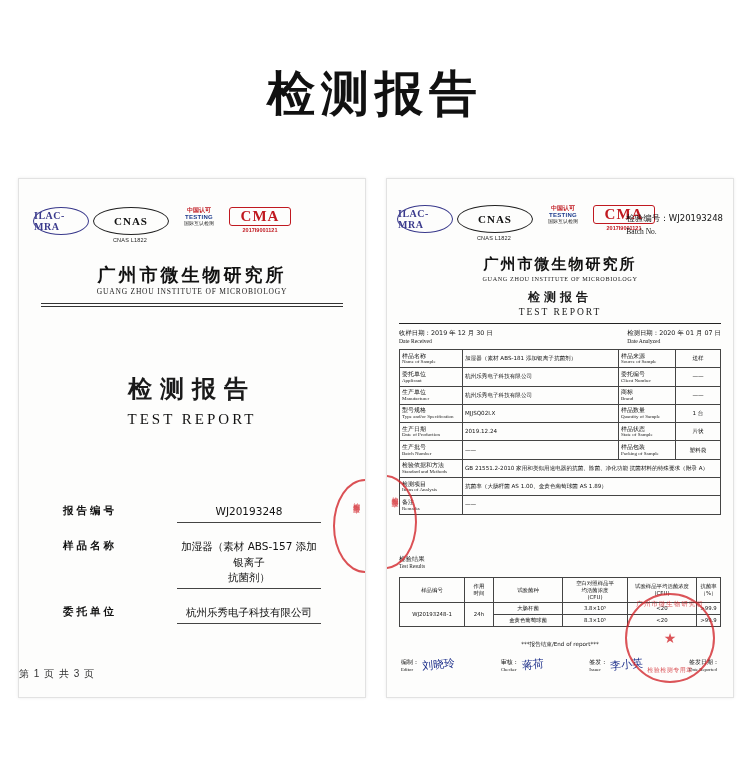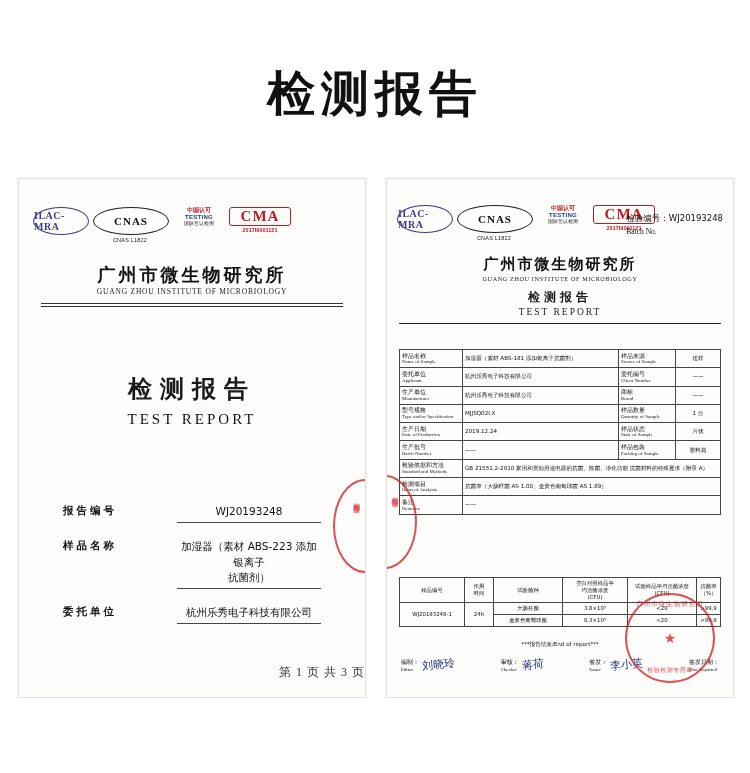--- a/index.html
+++ b/index.html
@@ -89,22 +89,22 @@
   .l-label{
     width:74px;flex:0 0 74px;
     font-family:"DejaVu Sans",sans-serif;font-weight:bold;letter-spacing:3px;color:#111;
   }
   .l-val{
     flex:1;border-bottom:1px solid #444;padding-bottom:2px;min-height:13px;
     text-align:center;font-family:"DejaVu Sans",sans-serif;color:#111;line-height:1.5;
   }
   .l-val.two{text-align:center;}
   .l-footer{
-    position:absolute;bottom:16px;width:100%;text-align:right;
-    font-size:12px;color:#333;font-family:Liberation Serif, serif;letter-spacing:1px;
+    position:absolute;bottom:16px;width:100%;text-align:left;
+    font-size:10px;color:#333;font-family:Liberation Sans, sans-serif;letter-spacing:1px;
   }
 
   
   .r-logobar{position:absolute;top:26px;left:10px;width:230px;height:42px;}
   .r-reportno{
     position:absolute;top:34px;right:10px;font-size:8.5px;color:#111;
     font-family:"DejaVu Sans",sans-serif;white-space:nowrap;
   }
   .r-reportno .en{font-family:"Liberation Serif",serif;font-size:7.5px;display:block;margin-top:2px;}
   .r-inst-cn{top:76px;font-size:15px;letter-spacing:2px;}
@@ -236,21 +236,21 @@
   <div class="l-report-cn">检测报告</div>
   <div class="l-report-en">TEST REPORT</div>
 
   <div class="l-fields">
     <div class="l-row">
       <div class="l-label">报告编号</div>
       <div class="l-val">WJ20193248</div>
     </div>
     <div class="l-row">
       <div class="l-label">样品名称</div>
-      <div class="l-val two" style="white-space:pre-line;">加湿器（素材 ABS-223 添加银离子
+      <div class="l-val two" style="white-space:pre-line;">加湿器（素材 ABS-157 添加银离子
 抗菌剂）</div>
     </div>
     <div class="l-row">
       <div class="l-label">委托单位</div>
       <div class="l-val">杭州乐秀电子科技有限公司</div>
     </div>
   </div>
 
   <div class="stamp-edge" style="top:300px;right:-32px;">
     <div class="arc"></div>
@@ -285,20 +285,30 @@
     <span>检验编号：</span><span>WJ20193248</span>
     <span class="en">Batch  No.</span>
   </div>
 
   <div class="inst-cn r-inst-cn">广州市微生物研究所</div>
   <div class="inst-en r-inst-en">GUANG ZHOU INSTITUTE OF MICROBIOLOGY</div>
   <div class="r-title-cn">检测报告</div>
   <div class="r-title-en">TEST REPORT</div>
   <div class="rule r-rule"></div>
 
+  <div class="r-daterow">
+    <div class="cell">
+      <div class="cn">收样日期：2019 年 12 月 30 日</div>
+      <div class="en">Date Received</div>
+    </div>
+    <div class="cell">
+      <div class="cn">检测日期：2020 年 01 月 07 日</div>
+      <div class="en">Date Analyzed</div>
+    </div>
+  </div>
 
   <table class="info">
     <tbody>
         <tr>
       <td class="lbl">
         <span class="cn">样品名称</span>
         <span class="en">Name of Sample</span>
       </td>
       <td class="val">加湿器（素材 ABS-181 添加银离子抗菌剂）</td>
       <td class="lbl2">
@@ -384,20 +394,24 @@
     <tr>
       <td class="lbl">
         <span class="cn">备注</span>
         <span class="en">Remarks</span>
       </td>
       <td class="val" colspan="3">——</td>
     </tr>
   </tbody>
     </table>
 
+  <div class="r-results-hdr">
+    <div class="cn">检验结果</div>
+    <div class="en">Test Results</div>
+  </div>
 
   <table class="results">
     <tbody>
         <tr>
       <th style="width:62px;white-space:pre-line;">样品编号</th>
       <th style="width:26px;white-space:pre-line;">作用
 时间</th>
       <th style="width:66px;white-space:pre-line;">试验菌种</th>
       <th style="width:62px;white-space:pre-line;">空白对照样品平
 均活菌浓度

